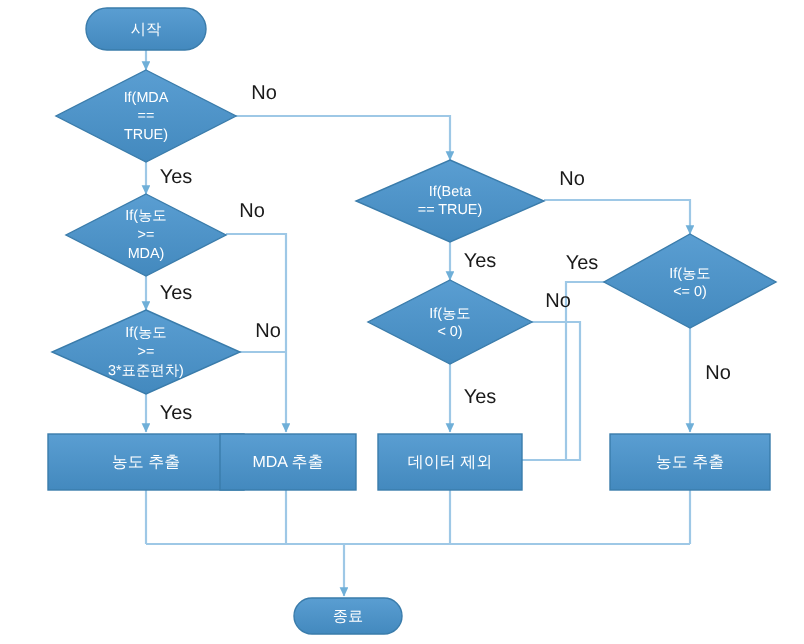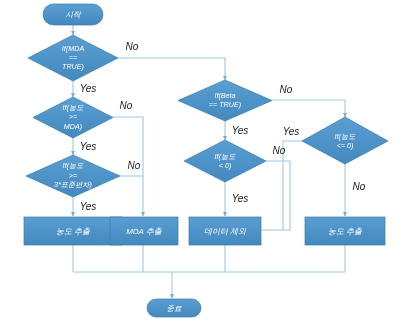--- a/index.html
+++ b/index.html
@@ -1,18 +1,18 @@
 <!DOCTYPE html>
 <html><head>
 <meta charset="utf-8">
 <style>
   html,body{margin:0;padding:0;background:#ffffff;}
   body{width:402px;height:322px;overflow:hidden;
        font-family:"Liberation Sans","DejaVu Sans",sans-serif;}
-  #chart-root{position:relative;width:402px;height:322px;font-style:italic;}
+  #chart-root{position:relative;width:402px;height:322px;}
   svg{display:block;}
   .node-label{font-size:7.2px;fill:#ffffff;text-anchor:middle;dominant-baseline:middle;
               font-family:"Liberation Sans","DejaVu Sans",sans-serif;}
   .node-label.term{font-size:7.6px;}
   .node-label.box{font-size:8px;}
   .edge-label{font-size:10px;fill:#1a1a1a;text-anchor:middle;dominant-baseline:middle;
               font-family:"Liberation Sans","DejaVu Sans",sans-serif;}
   .shape{stroke:#3a7cab;stroke-width:.7;}
   .conn{stroke:#9ec8e6;stroke-width:1.1;fill:none;}
 </style>

